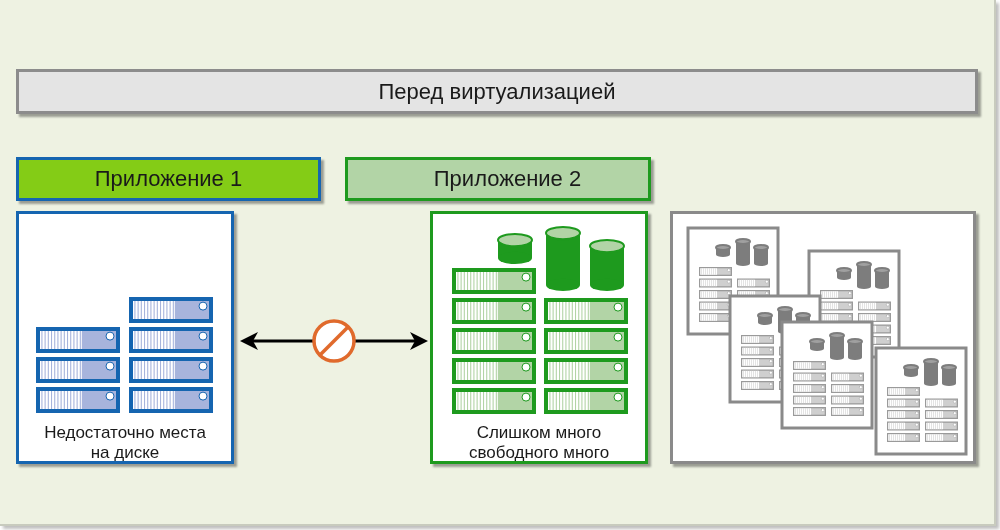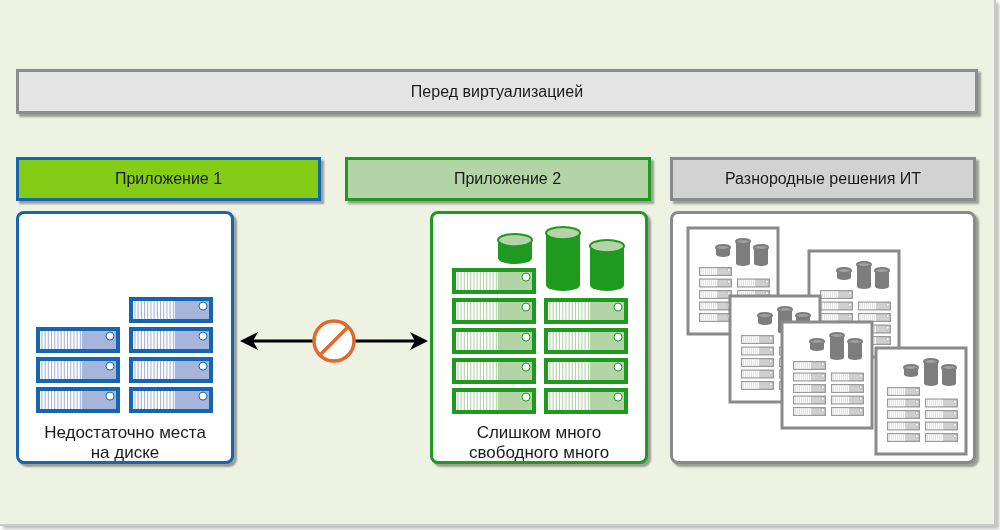--- a/index.html
+++ b/index.html
@@ -10,27 +10,26 @@
   }
   #canvas {
     position: absolute; left: 0; top: 0; width: 994px; height: 524px;
     background: #eef2e2;
     border-right: 2px solid #c8cbbe; border-bottom: 2px solid #c8cbbe;
     box-shadow: 3px 3px 3px rgba(0,0,0,0.25);
   }
   .hdr {
     position: absolute; box-sizing: border-box;
     display: flex; align-items: center; justify-content: center;
-    font-size: 16px; color: #1a1a1a;
+    font-size: 22px; color: #1a1a1a;
     box-shadow: 3px 3px 2px rgba(0,0,0,0.35);
   }
   .panel {
     position: absolute; box-sizing: border-box; background: #ffffff;
     box-shadow: 3px 3px 2px rgba(0,0,0,0.35);
-    border-radius: 8px;
   }
   .caption {
     position: absolute; left: 0; right: 0; text-align: center;
     font-size: 17px; color: #1a1a1a; line-height: 20px;
   }
   svg { position: absolute; overflow: visible; }
 </style>
 </head>
 <body>
 
@@ -387,23 +386,20 @@
           <ellipse cx="174" cy="70.88" rx="17" ry="6.12" fill="#1e9a1e"></ellipse>
           <ellipse cx="174" cy="32.12" rx="17" ry="6.12" fill="#b2d4a6" stroke="#1e9a1e" stroke-width="2"></ellipse>
         </g>
       </svg>
     <div class="caption" style="top:209px;">
       <div>Слишком много</div>
       <div>свободного много</div>
     </div>
   </div>
 
-  <div class="hdr" style="left:670px;top:157px;width:306px;height:44px;background:#d2d2d2;border:3px solid #8a8a8a;">
-    <span>Разнородные решения ИТ</span>
-  </div>
   <div class="panel" style="left:670px;top:211px;width:306px;height:253px;border:3px solid #8a8a8a;">
     <svg id="it-svg" style="left:0;top:0;" width="300" height="247">
         <g>
           <rect x="15" y="14" width="90" height="106" fill="#ffffff" stroke="#8a8a8a" stroke-width="3"></rect>
           <g>
             <rect x="26" y="99" width="33" height="9" fill="#9a9a9a"></rect>
             <rect x="27.28" y="100.28" width="30.44" height="6.4399999999999995" fill="#cfcfcf"></rect>
             <rect x="27.28" y="100.28" width="16.742" height="6.4399999999999995" fill="#ffffff"></rect>
             <line x1="28.48" y1="100.28" x2="28.48" y2="106.72" stroke="#cfcfcf" stroke-width="0.6"></line>
             <line x1="30.48" y1="100.28" x2="30.48" y2="106.72" stroke="#cfcfcf" stroke-width="0.6"></line>

